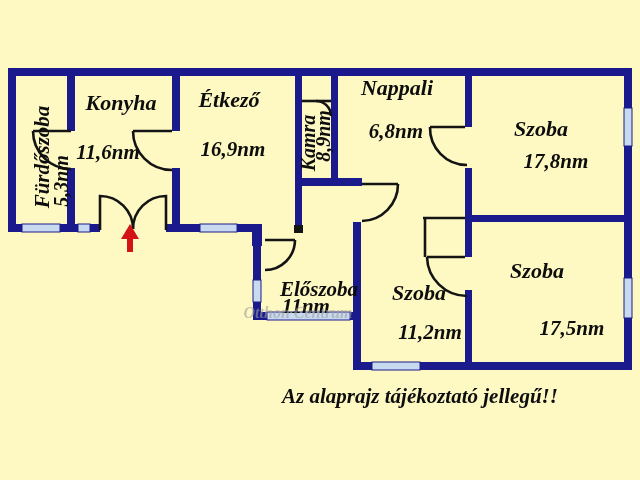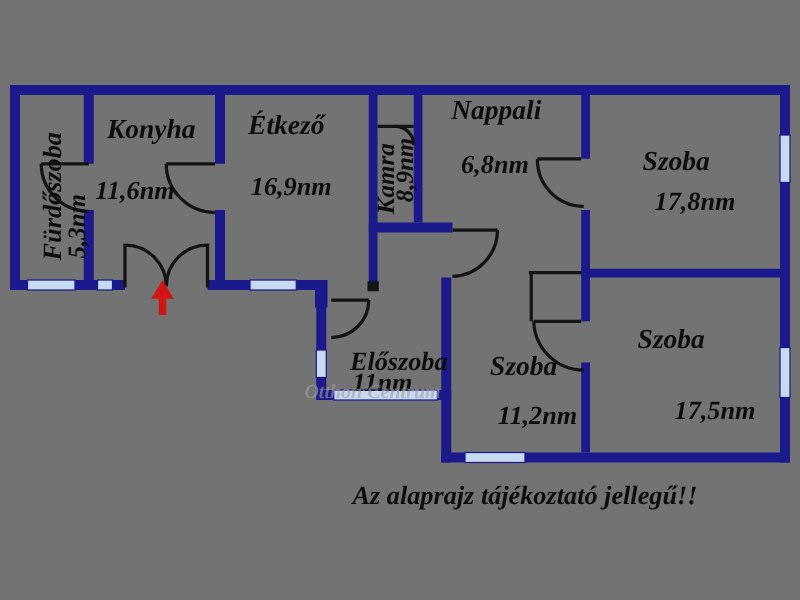--- a/index.html
+++ b/index.html
@@ -1,16 +1,16 @@
 <!DOCTYPE html>
 <html style="--wall: #1a1a8c; --win: #c7daef; --door: #141414; --arrow: #d21414; --label: #0d0d0d; --wm: #a0a0a0;"><head>
 <meta charset="utf-8">
 <style>
   html,body{margin:0;padding:0;background:#ffffff;}
-  .stage{position:relative;width:640px;height:480px;background:#737373;overflow:hidden;}
+  .stage{position:relative;width:640px;height:480px;background:#fef9c3;overflow:hidden;}
   svg text{font-family:"Liberation Serif",serif;font-style:italic;font-weight:700;fill:var(--label,#0d0d0d);}
   .rn{font-size:22px}
   .ra{font-size:21px}
   .rn-s{font-size:20px}
   .disc{font-size:21px}
   .wm{font-size:16px;fill:var(--wm,#a0a0a0);opacity:.6}
   .wall{fill:var(--wall,#1a1a8c);}
   .win{fill:var(--win,#c7daef);stroke:var(--wall,#1a1a8c);stroke-width:1;}
   .door{stroke:var(--door,#141414);stroke-width:2.6;fill:none;}
   .arrow{fill:var(--arrow,#d21414);}

